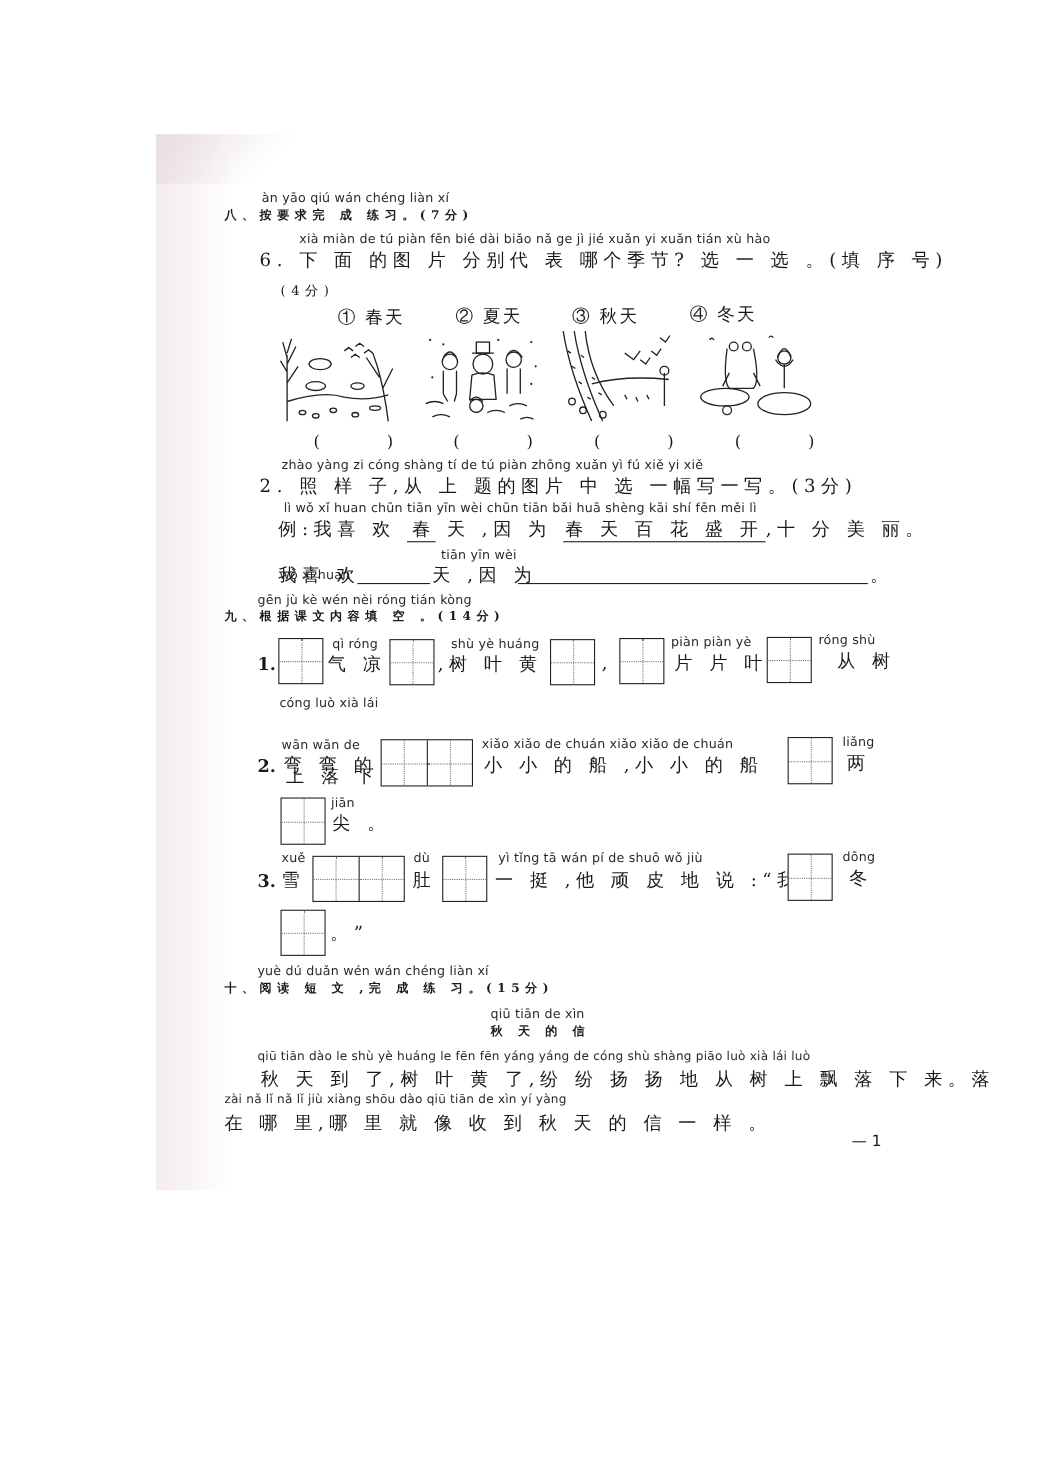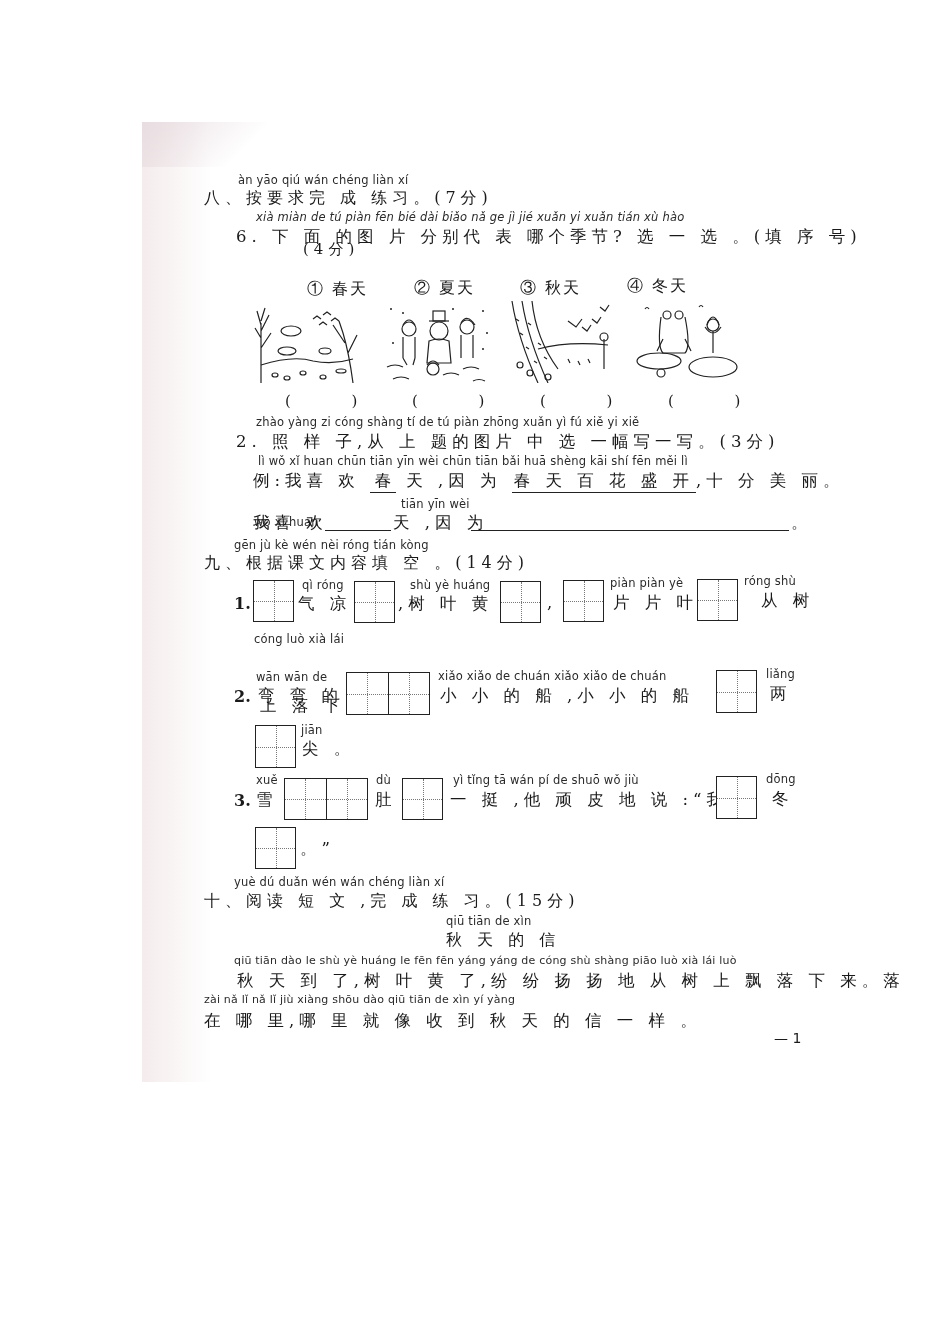--- a/index.html
+++ b/index.html
@@ -13,21 +13,21 @@
     position:absolute; left:142px; top:122px; width:70px; height:960px;
     background:linear-gradient(90deg, rgba(240,228,228,0.7), rgba(255,255,255,0));
   }
   .shade-top {
     position:absolute; left:142px; top:122px; width:140px; height:45px;
     background:linear-gradient(135deg, rgba(230,218,222,0.85), rgba(255,255,255,0) 70%);
   }
   .abs { position:absolute; white-space:nowrap; }
   .py { font-family:"DejaVu Sans", sans-serif; font-size:11.5px; color:#2a2a2a; letter-spacing:0.2px; }
   .hz { font-size:16.5px; letter-spacing:5px; }
-  .hd { font-size:16px; font-weight:normal; letter-spacing:5px; }
+  .hd { font-size:11px; font-weight:bold; letter-spacing:5px; }
   .num { font-weight:bold; font-family:"DejaVu Serif", serif; }
   .box {
     position:absolute; border:1.4px solid #222; box-sizing:border-box; background:#fff;
   }
   .box .vh { position:absolute; left:50%; top:0; bottom:0; border-left:1px dotted #777; }
   .box .hh { position:absolute; top:50%; left:0; right:0; border-top:1px dotted #777; }
   .box2 { position:absolute; border:1.4px solid #222; box-sizing:border-box; background:#fff; display:flex; }
   .box2 .cell { position:relative; flex:1; }
   .box2 .cell + .cell { border-left:1.4px solid #222; }
   .box2 .vh { position:absolute; left:50%; top:0; bottom:0; border-left:1px dotted #777; }
@@ -40,23 +40,23 @@
 </head>
 <body>
 
 <div class="shade"></div>
 <div class="shade-top"></div>
 
 <div>
   <div class="abs py" style="left:238px;top:173px;">àn yāo qiú wán chéng liàn xí</div>
   <div class="abs hd" style="left:204px;top:188px;">八、按要求完 成 练习。(7分)</div>
 
-  <div class="abs py" style="left:256px;top:210px;font-style:italic;">xià miàn de  tú piàn fēn bié dài biǎo nǎ ge  jì  jié   xuǎn yi xuǎn      tián xù hào</div>
+  <div class="abs py" style="left:272px;top:210px;">xià miàn de  tú piàn fēn bié dài biǎo nǎ ge  jì  jié   xuǎn yi xuǎn      tián xù hào</div>
   <div class="abs hz" style="left:236px;top:226px;">6. 下 面 的图 片 分别代 表 哪个季节? 选 一 选 。(填 序 号)</div>
-  <div class="abs hz" style="left:255px;top:240px;font-size:15px;margin-left:48px;">(4分)</div>
+  <div class="abs hz" style="left:255px;top:256px;font-size:12px;">(4分)</div>
 
   <div class="abs season" style="left:307px;top:279px;">① 春天</div>
   <div class="abs season" style="left:414px;top:278px;">② 夏天</div>
   <div class="abs season" style="left:520px;top:278px;">③ 秋天</div>
   <div class="abs season" style="left:627px;top:276px;">④ 冬天</div>
 
   <svg class="pic" style="left:253px;top:303px;" viewBox="0 0 112 84">
     <g fill="none" stroke="#222" stroke-width="1.2">
       <path d="M8 80 L8 20 M8 35 L2 25 M8 28 L16 12 M8 45 L18 30 M8 22 L4 8 M8 18 L12 5"></path>
       <path d="M100 80 Q96 50 90 30 M92 40 L80 22 M95 50 L104 32 M90 30 L86 18"></path>

